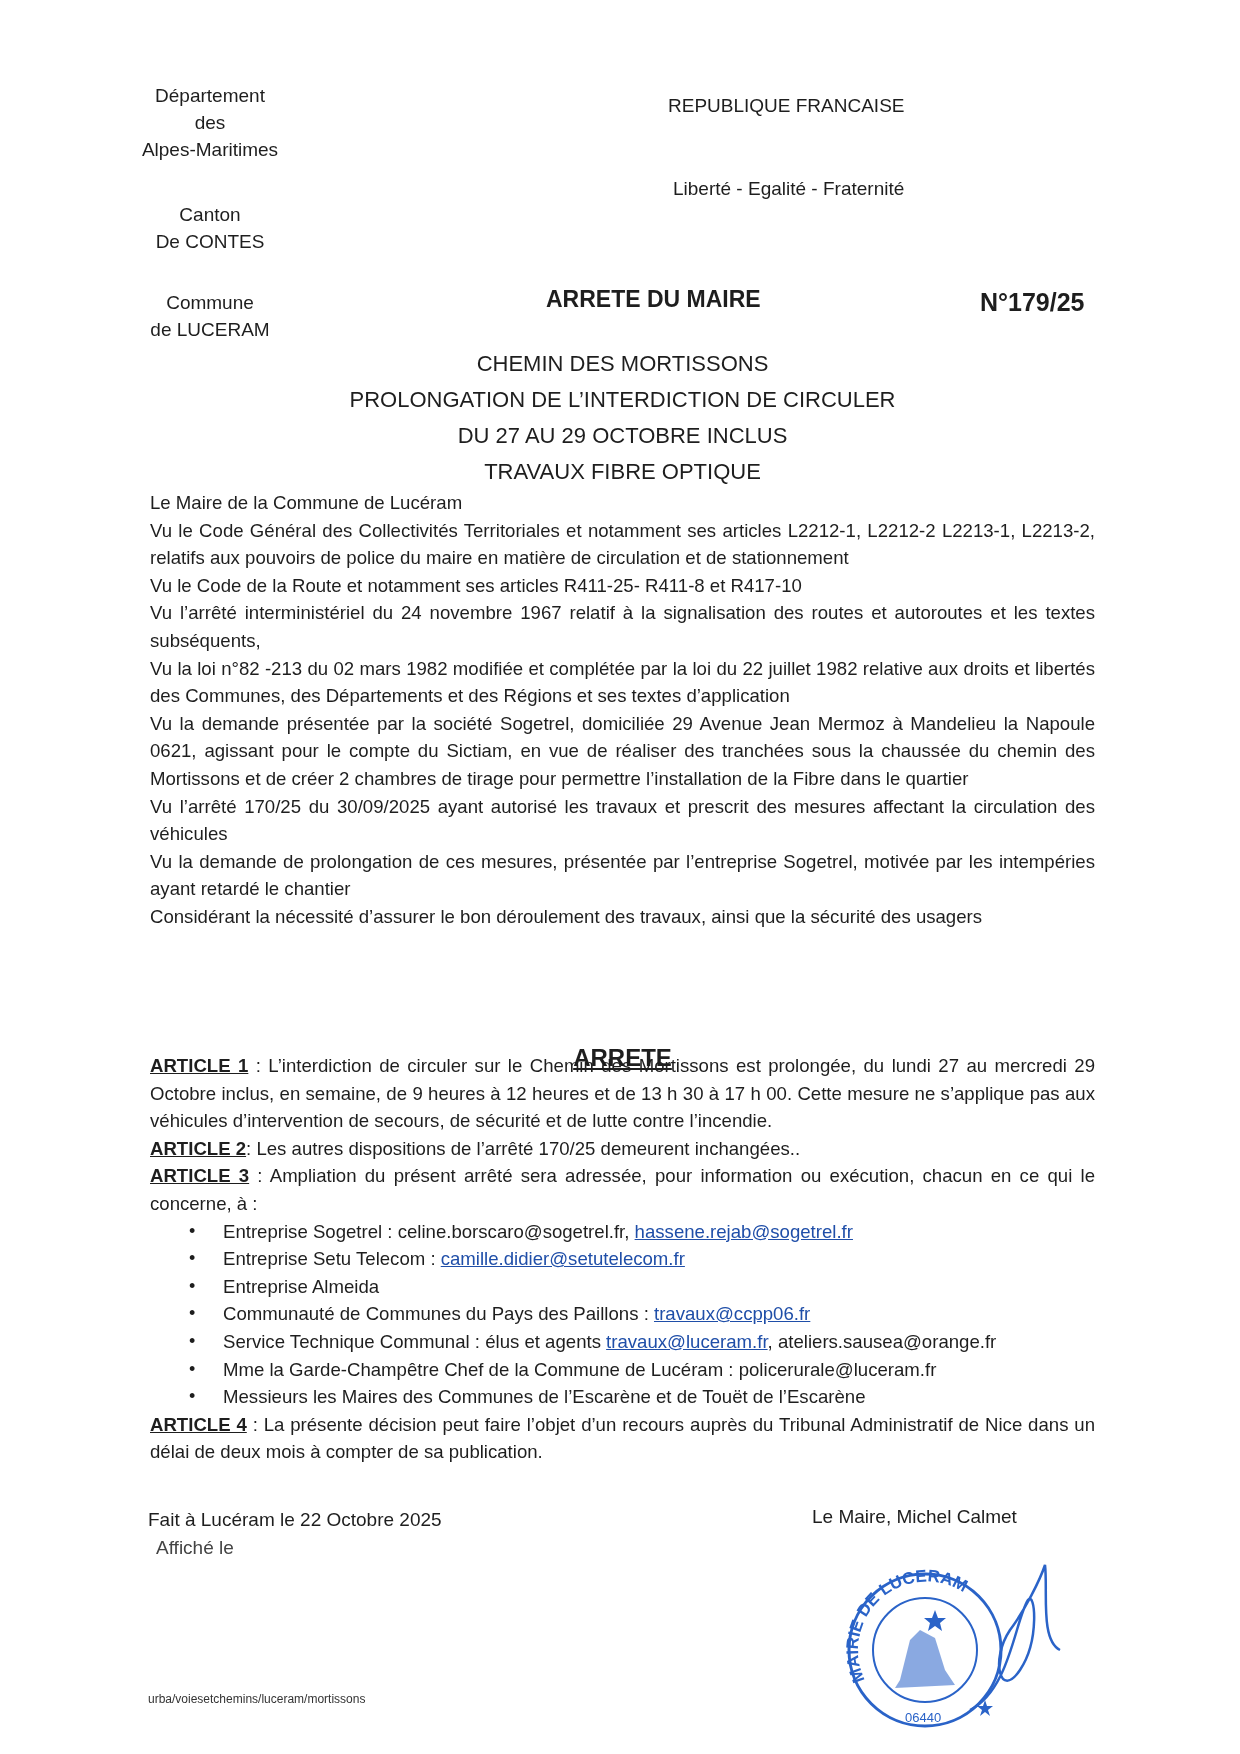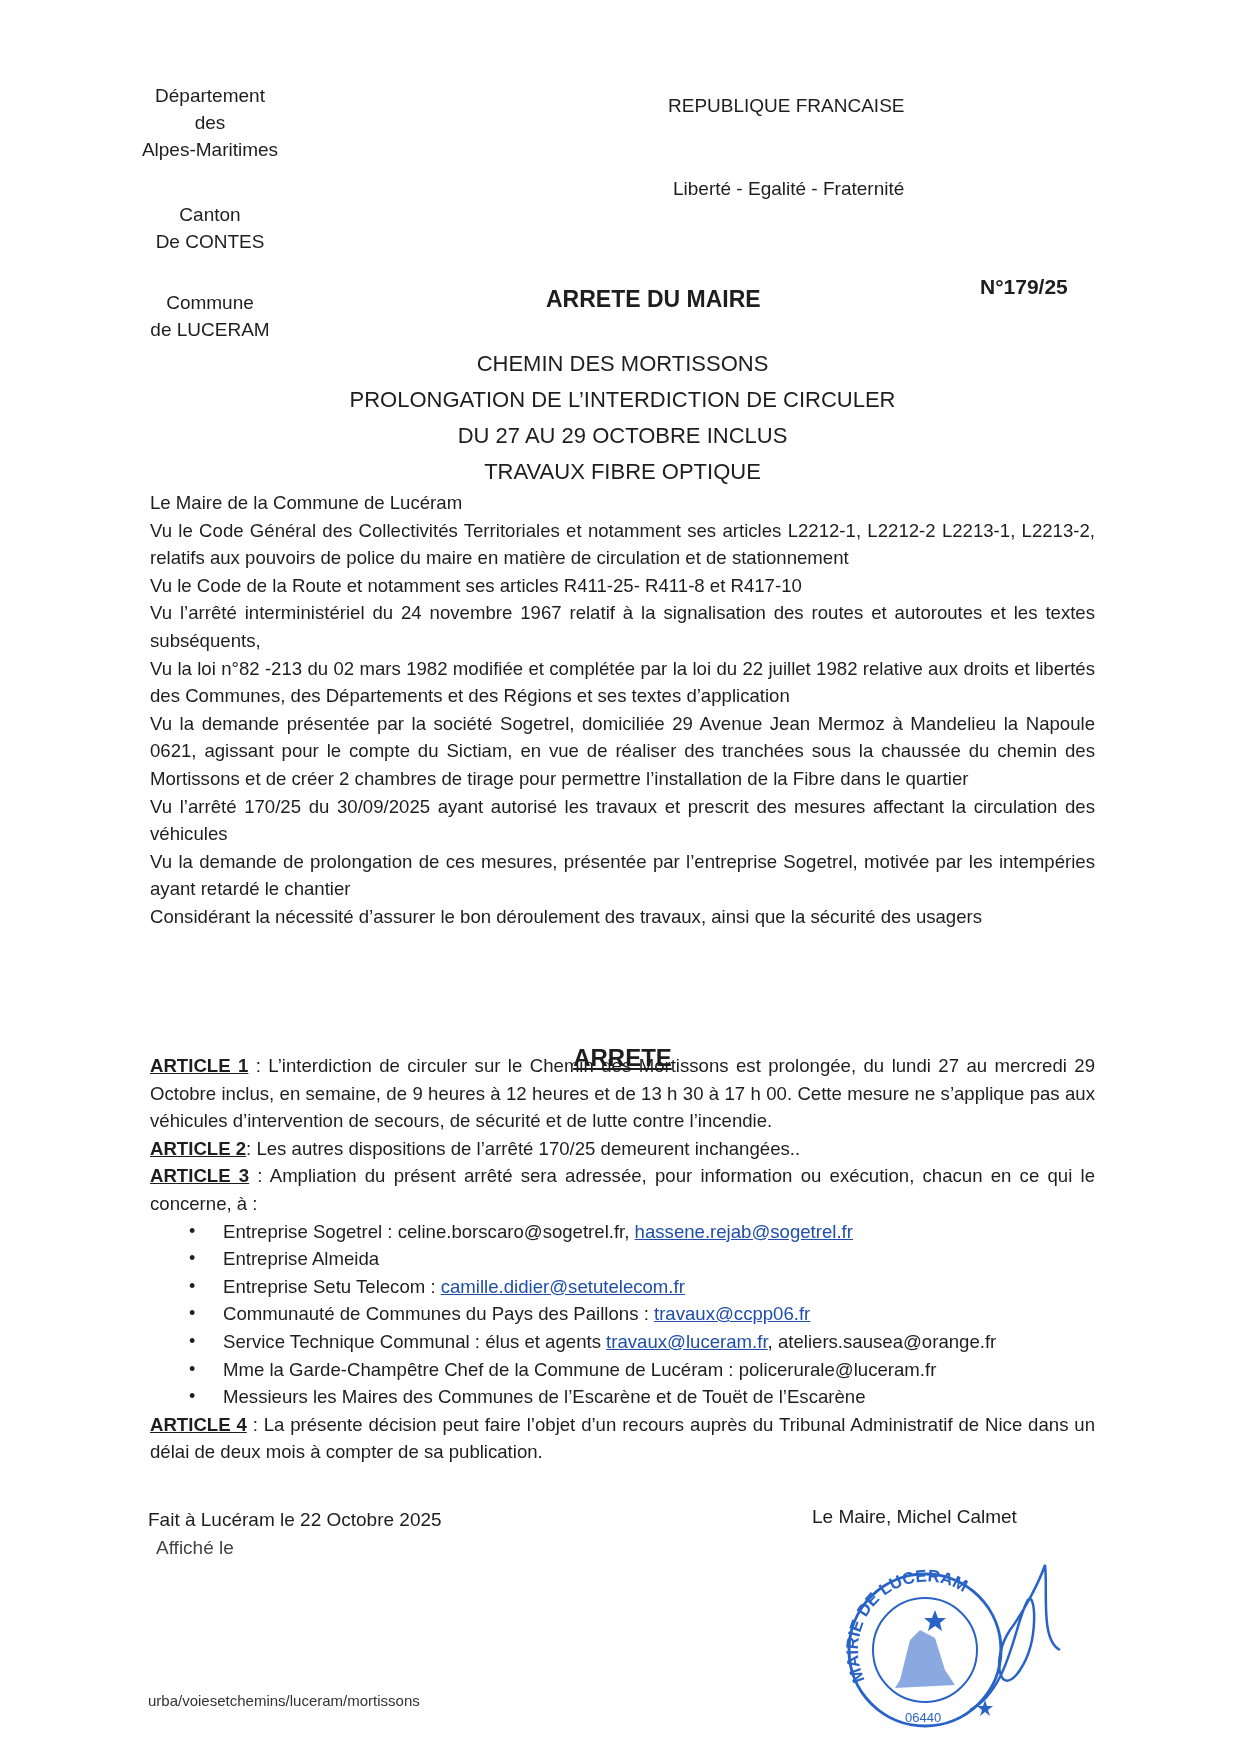--- a/index.html
+++ b/index.html
@@ -12,21 +12,21 @@
   .title { font-size: 22px; font-weight: normal; line-height: 36px; text-align: center; }
   .body-text { position: absolute; left: 150px; width: 945px; font-size: 18.6px; line-height: 27.6px; }
   .body-text p { margin: 0; }
   .just { text-align: justify; }
   .art { font-weight: bold; text-decoration: underline; }
   .link { color: #1f4ea8; text-decoration: underline; }
   ul.dest { list-style: none; margin: 0; padding: 0 0 0 73px; }
   ul.dest li { position: relative; line-height: 27.6px; }
   ul.dest li::before { content: "\2022"; position: absolute; left: -34px; top: 0; font-size: 18px; }
   .arrete-h { font-size: 24px; font-weight: bold; text-decoration: underline; }
-  .footer { font-size: 15px; color: #333; }
+  .footer { font-size: 12px; color: #333; }
 </style>
 </head>
 <body>
 
 <div class="abs hdr center" style="left:140px; top:82px; width:140px;">
   <div>Département</div>
   <div>des</div>
   <div>Alpes-Maritimes</div>
 </div>
 <div class="abs hdr center" style="left:150px; top:201px; width:120px;">
@@ -34,21 +34,21 @@
   <div>De CONTES</div>
 </div>
 <div class="abs hdr center" style="left:140px; top:289px; width:140px;">
   <div>Commune</div>
   <div>de LUCERAM</div>
 </div>
 
 <div class="abs hdr" style="left:668px; top:92px;">REPUBLIQUE FRANCAISE</div>
 <div class="abs hdr" style="left:673px; top:175px;">Liberté - Egalité - Fraternité</div>
 <div class="abs bold" style="left:546px; top:286px; font-size:23px;">ARRETE DU MAIRE</div>
-<div class="abs bold" style="left:980px; top:275px; font-size:21px;">N°179/25</div>
+<div class="abs bold" style="left:980px; top:288px; font-size:25px;">N°179/25</div>
 
 <div class="abs" style="left:150px; top:346px; width:945px;">
   <div class="title">CHEMIN DES MORTISSONS</div>
   <div class="title">PROLONGATION DE L’INTERDICTION DE CIRCULER</div>
   <div class="title">DU 27 AU 29 OCTOBRE INCLUS</div>
   <div class="title">TRAVAUX FIBRE OPTIQUE</div>
 </div>
 
 <div class="body-text just" style="top:489px;">
   <p>Le Maire de la Commune de Lucéram</p>
@@ -71,22 +71,22 @@
     <span class="art">ARTICLE 1</span><span> :  L’interdiction de circuler sur le Chemin des Mortissons est prolongée, du lundi 27 au mercredi 29 Octobre inclus, en semaine, de 9 heures à 12 heures et de 13 h 30 à 17 h 00. Cette mesure ne s’applique pas aux véhicules d’intervention de secours, de sécurité et de lutte contre l’incendie.</span>
   </p>
   <p class="just">
     <span class="art">ARTICLE 2</span><span>: Les autres dispositions de l’arrêté 170/25 demeurent inchangées..</span>
   </p>
   <p class="just">
     <span class="art">ARTICLE 3</span><span> : Ampliation du présent arrêté sera adressée, pour information ou exécution, chacun en ce qui le concerne, à :</span>
   </p>
   <ul class="dest">
     <li><span>Entreprise Sogetrel : celine.borscaro@sogetrel.fr, </span><span class="link">hassene.rejab@sogetrel.fr</span></li>
+    <li><span>Entreprise Setu Telecom : </span><span class="link">camille.didier@setutelecom.fr</span></li>
     <li><span>Entreprise Almeida</span></li>
-    <li><span>Entreprise Setu Telecom : </span><span class="link">camille.didier@setutelecom.fr</span></li>
     <li><span>Communauté de Communes du Pays des Paillons : </span><span class="link">travaux@ccpp06.fr</span></li>
     <li><span>Service Technique Communal : élus et agents </span><span class="link">travaux@luceram.fr</span><span>, ateliers.sausea@orange.fr</span></li>
     <li><span>Mme la Garde-Champêtre Chef de la Commune de Lucéram : policerurale@luceram.fr</span></li>
     <li><span>Messieurs les Maires des Communes de l’Escarène et de Touët de l’Escarène</span></li>
   </ul>
   <p class="just">
     <span class="art">ARTICLE 4</span><span> : La présente décision peut faire l’objet d’un recours auprès du Tribunal Administratif de Nice dans un délai de deux mois à compter de sa publication.</span>
   </p>
 </div>
 

